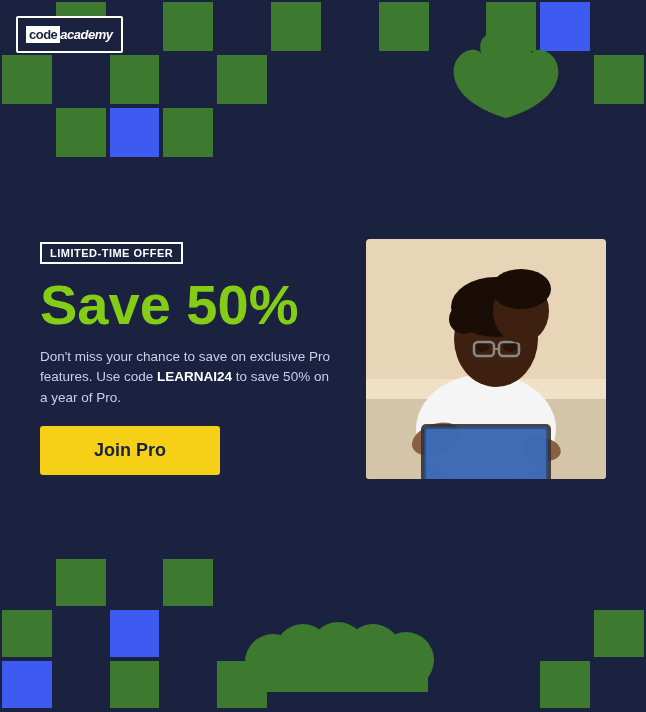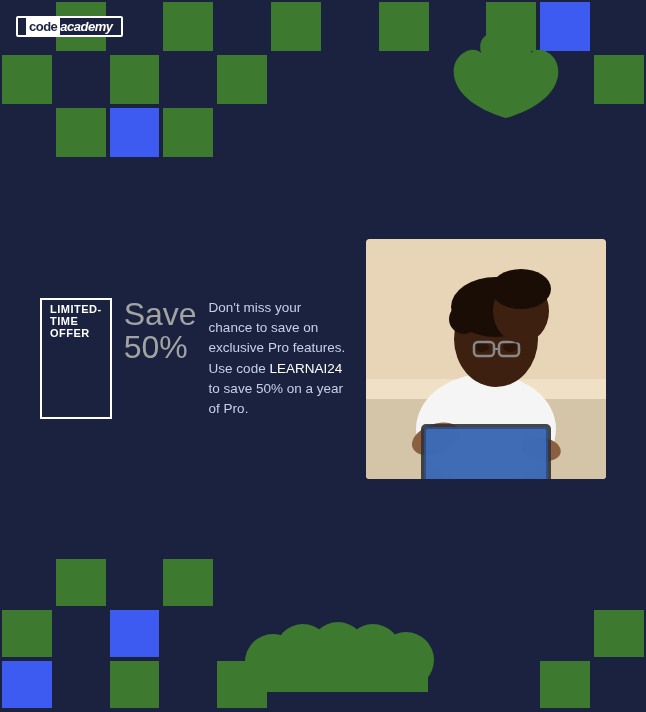--- a/index.html
+++ b/index.html
@@ -49,21 +49,21 @@
       top: 16px;
       left: 16px;
       z-index: 10;
     }
 
     .logo {
       display: inline-flex;
       align-items: center;
       background-color: #1a2240;
       border: 2px solid white;
-      padding: 0 8px;
+      padding: 8px 8px;
       border-radius: 2px;
     }
 
     .logo-code {
       background-color: white;
       color: #1a2240;
       font-weight: bold;
       font-size: 13px;
       padding: 1px 3px;
       letter-spacing: -0.5px;
@@ -86,52 +86,52 @@
       bottom: 155px;
       display: flex;
       align-items: center;
       padding: 30px 40px;
       gap: 20px;
     }
 
     .text-section {
       flex: 1;
       display: flex;
-      flex-direction: row;
+      flex-direction: column;
       gap: 12px;
     }
 
     .limited-time-badge {
       display: inline-block;
       border: 2.5px solid white;
       color: white;
       font-size: 11px;
       font-weight: bold;
       padding: 3px 8px;
       letter-spacing: 0.5px;
       width: fit-content;
     }
 
     .headline {
-      color: #a3a3a3;
-      font-size: 32px;
-      font-weight: 400;
+      color: #84cc16;
+      font-size: 56px;
+      font-weight: 700;
       line-height: 1.05;
     }
 
     .description {
       color: #c8cfe8;
       font-size: 13.5px;
       line-height: 1.5;
       max-width: 300px;
     }
 
     .description strong {
       color: white;
-      font-weight: normal;
+      font-weight: bold;
     }
 
     .join-btn {
       display: inline-block;
       background-color: #f5d016;
       color: #1a2240;
       font-size: 18px;
       font-weight: bold;
       padding: 14px 36px;
       border: none;
@@ -236,20 +236,21 @@
 
 <div class="main-content">
   <div class="text-section">
     <div class="limited-time-badge">LIMITED-TIME OFFER</div>
     <div class="headline">
       <div>Save 50%</div>
     </div>
     <p class="description">
       Don't miss your chance to save on exclusive Pro features. Use code <strong>LEARNAI24</strong> to save 50% on a year of Pro.
     </p>
+    <button class="join-btn">Join Pro</button>
   </div>
 
   <div class="image-section">
     
     <svg width="240" height="240" viewBox="0 0 240 240" xmlns="http://www.w3.org/2000/svg">
 
       <rect width="240" height="240" fill="#e8d5b8"></rect>
       <rect x="0" y="140" width="240" height="100" fill="#f0e0c5"></rect>
 
       <rect x="0" y="160" width="240" height="80" fill="#d4c4a8"></rect>

